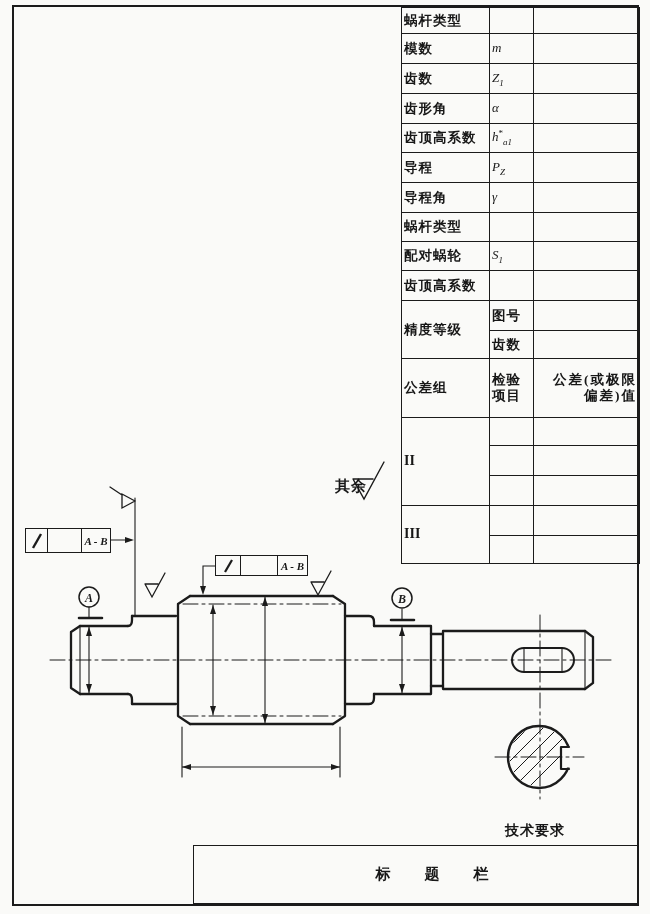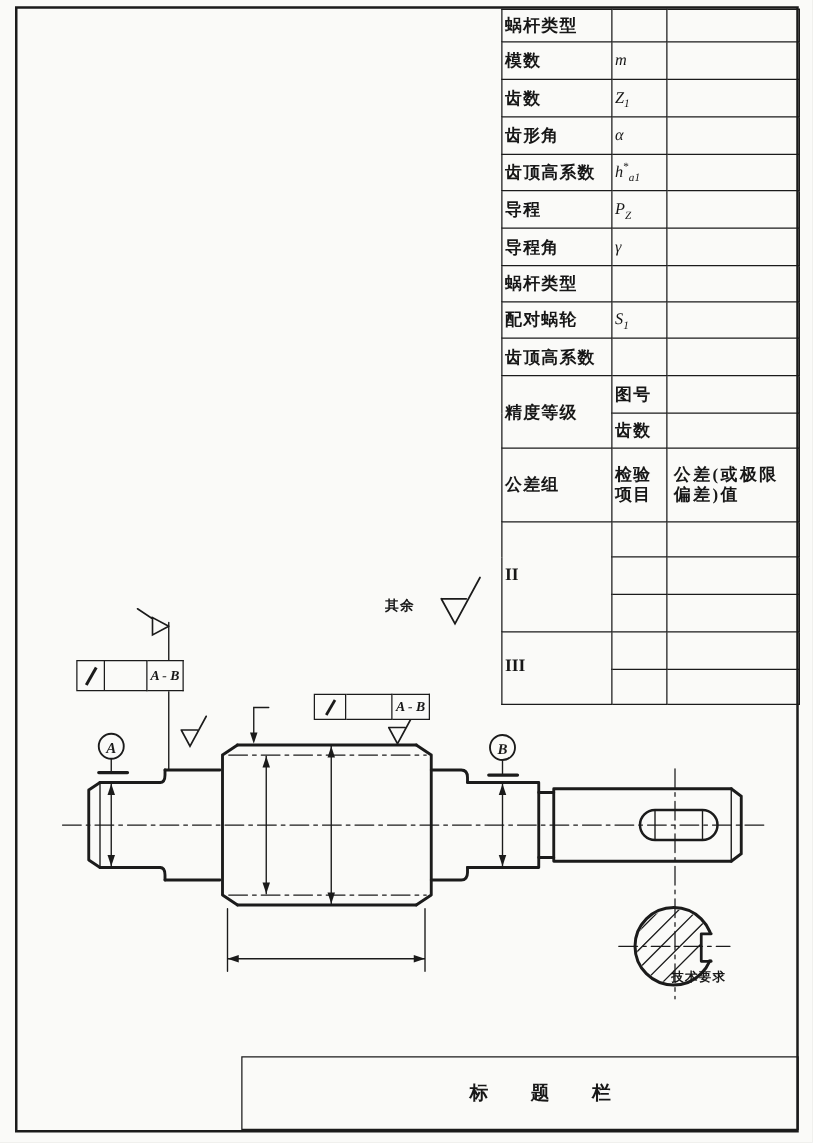--- a/index.html
+++ b/index.html
@@ -12,33 +12,33 @@
   
   .spec{position:absolute;left:401px;top:7px;}
   .spec table{border-collapse:collapse;table-layout:fixed;width:238px;}
   .spec td{border:1.3px solid #1b1b1b;padding:0 2px;text-align:left;
            font-size:13.5px;font-weight:600;letter-spacing:1px;line-height:1.15;}
   .spec td.sym{font-weight:400;letter-spacing:0;font-style:italic;
                font-family:"Liberation Serif","DejaVu Serif",serif;font-size:13px;}
   .spec td.sym sup{font-size:9px;font-style:normal;}
   .spec td.sym sub{font-size:9px;}
   .spec td.val{}
-  .spec td.tol{text-align:left;padding-left:5px;letter-spacing:2px;}
+  .spec td.tol{text-align:right;padding-left:5px;letter-spacing:2px;}
   .spec td.grp{font-style:normal;font-weight:700;font-size:14px;letter-spacing:0;}
 
   
-  .fcf{position:absolute;display:flex;background:#fafaf8;box-sizing:border-box;margin-left:36px;}
+  .fcf{position:absolute;display:flex;background:#fafaf8;box-sizing:border-box;}
   .fcf .cell{border:1.4px solid #1b1b1b;box-sizing:border-box;display:flex;
              align-items:center;justify-content:center;}
   .fcf .cell + .cell{border-left:none;}
   .fcf .ref{font-style:italic;font-weight:600;font-size:11px;letter-spacing:0;}
 
   .lab{position:absolute;font-weight:700;}
-  .rest-label{left:308px;top:477px;font-size:11px;letter-spacing:1px;}
-  .tech-req{left:505px;top:775px;width:76px;text-align:right;font-size:10px;letter-spacing:1px;}
+  .rest-label{left:335px;top:477px;font-size:15px;letter-spacing:1px;}
+  .tech-req{left:505px;top:822px;width:76px;text-align:left;font-size:14px;letter-spacing:1px;}
 
   
   .titlebar{position:absolute;left:193px;top:845px;width:446px;height:59px;
             border:1.6px solid #1b1b1b;box-sizing:border-box;
             display:flex;align-items:center;justify-content:center;}
   .titlebar span{font-size:15px;font-weight:700;letter-spacing:34px;margin-right:-34px;margin-left:32px;}
 </style>
 </head>
 <body>
 

